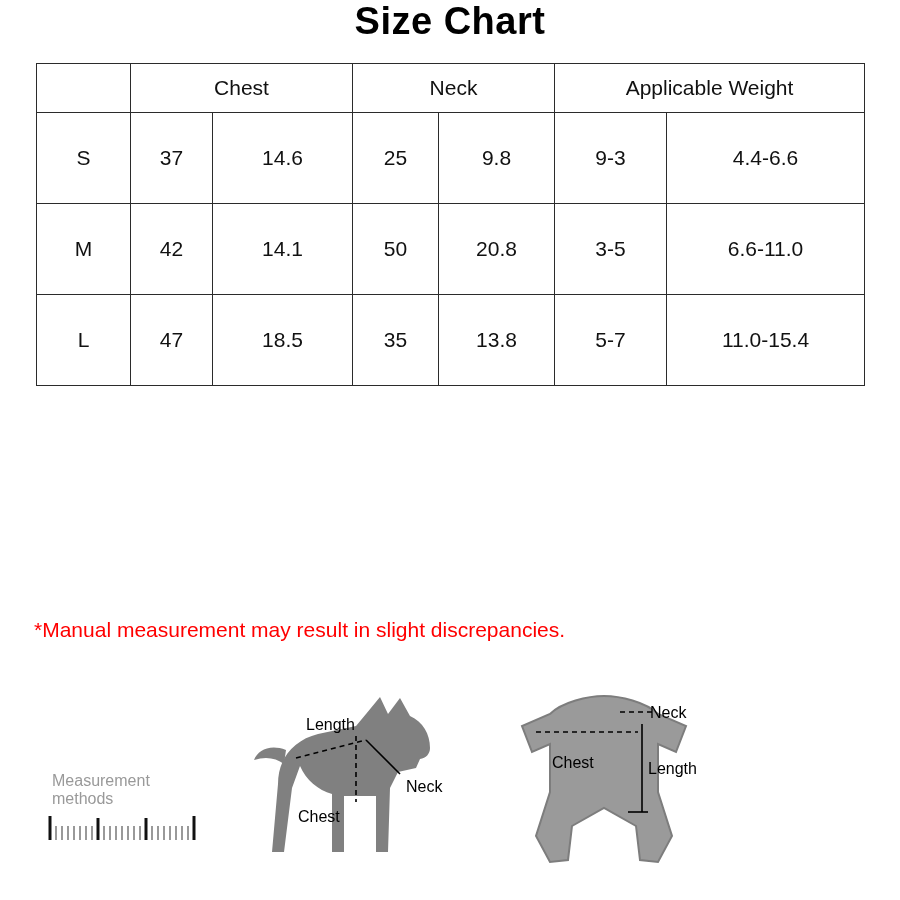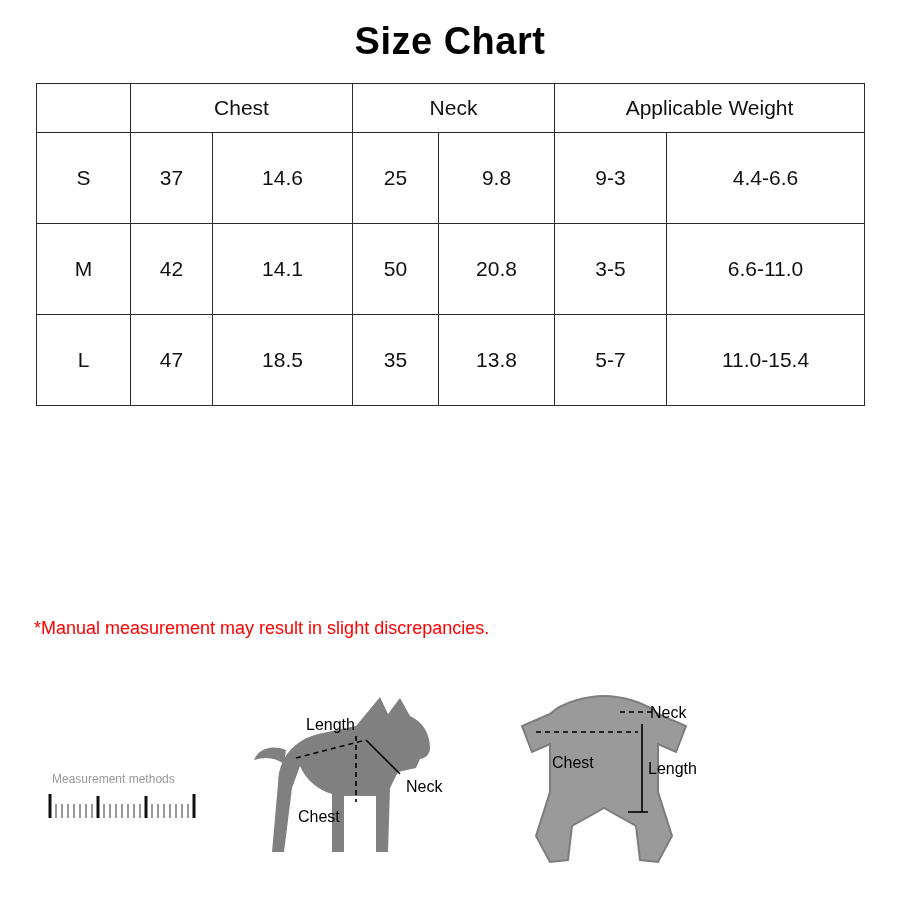--- a/index.html
+++ b/index.html
@@ -18,21 +18,20 @@
   .page {
     width: 900px;
     height: 900px;
     position: relative;
   }
   .title {
     text-align: center;
     font-size: 38px;
     font-weight: bold;
     letter-spacing: 0.5px;
-    padding-top: 20px;
     color: #000;
   }
   .table-wrap {
     margin: 20px 36px 0 36px;
   }
   table.size-table {
     border-collapse: collapse;
     width: 828px;
     table-layout: fixed;
   }
@@ -53,40 +52,40 @@
   .col-ncm { width: 86px; }
   .col-ninch { width: 116px; }
   .col-kg  { width: 112px; }
   .col-lb  { width: 198px; }
 
   .note {
     position: absolute;
     left: 34px;
     top: 618px;
     color: #ff0000;
-    font-size: 18px;
+    font-size: 21px;
   }
 
   .figures {
     position: absolute;
     left: 0;
     top: 672px;
     width: 900px;
     height: 228px;
   }
 
   
   .meas {
     position: absolute;
     left: 48px;
     top: 100px;
     width: 160px;
   }
   .meas-label {
-    font-size: 12px;
+    font-size: 16px;
     color: #999999;
     margin-bottom: 6px;
     margin-left: 4px;
   }
   .ruler {
     position: relative;
     width: 152px;
     height: 26px;
   }
 

